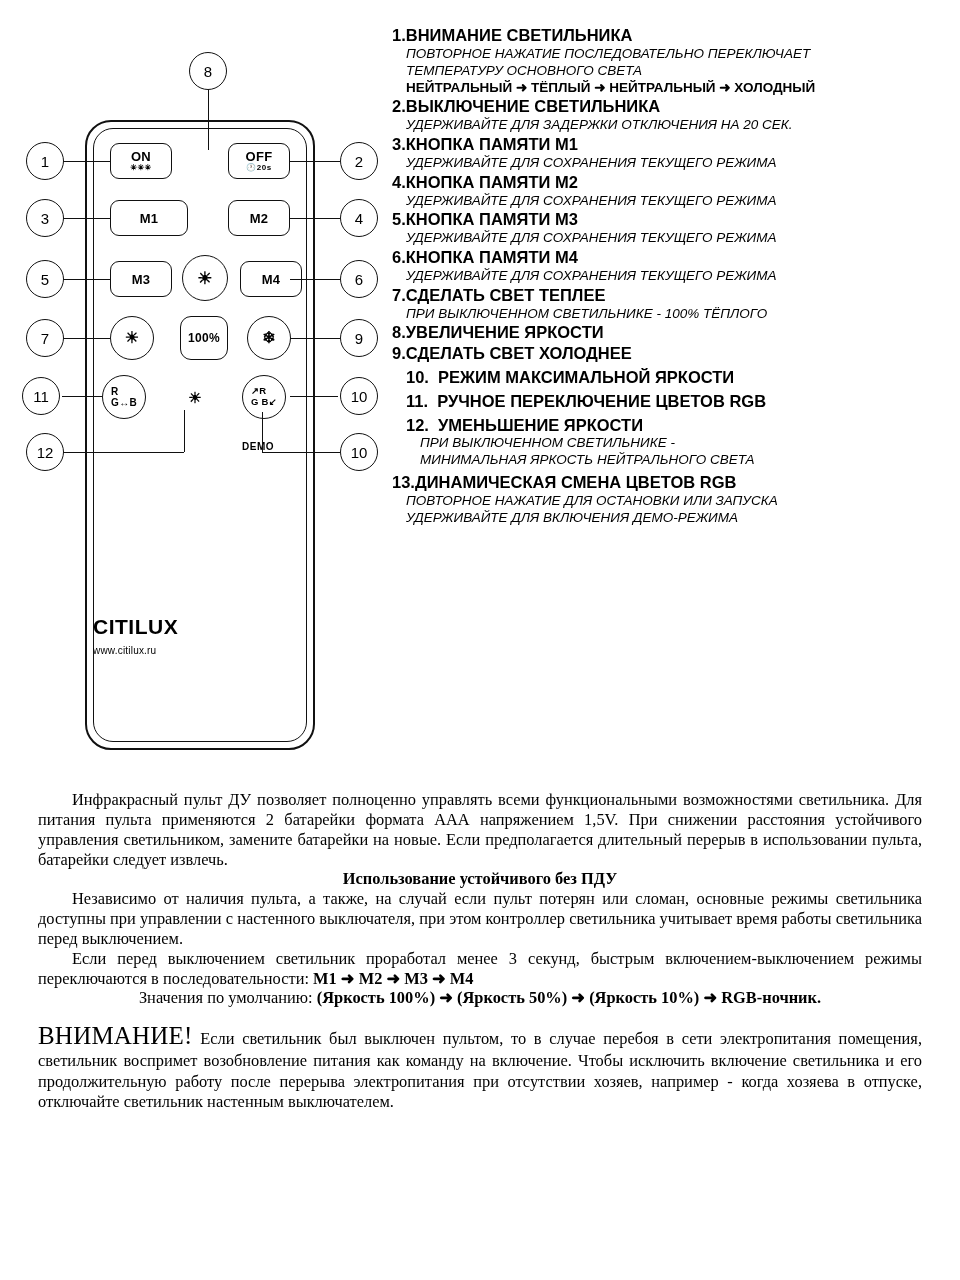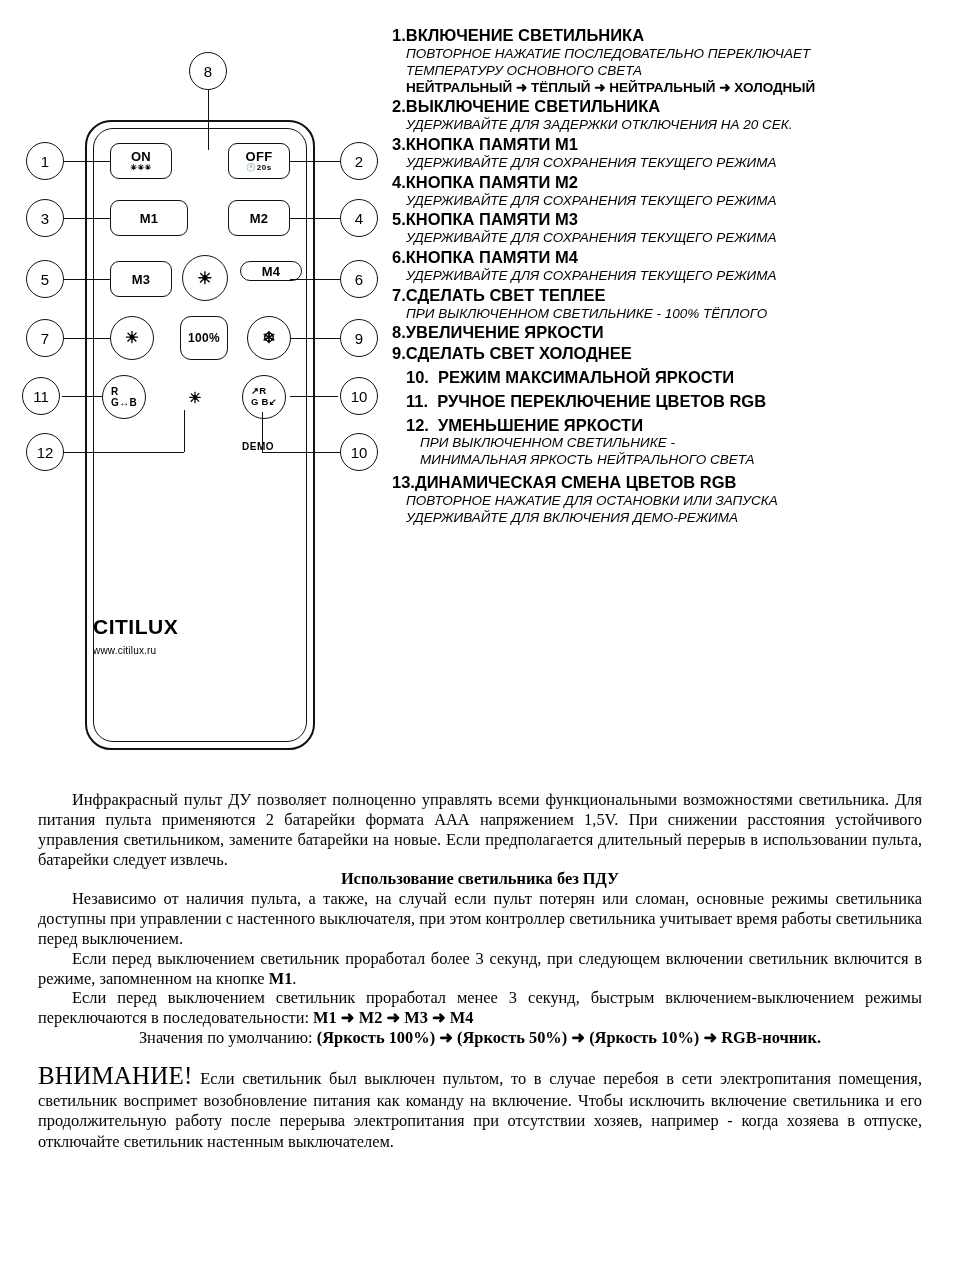--- a/index.html
+++ b/index.html
@@ -256,21 +256,21 @@
     <div class="key" style="left:228px; top:200px; width:62px; height:36px;">
       <span>M2</span>
     </div>
 
     <div class="key" style="left:110px; top:261px; width:62px; height:36px;">
       <span>M3</span>
     </div>
     <div class="key round" style="left:182px; top:255px; width:46px; height:46px; font-size:17px;">
       <span>☀</span>
     </div>
-    <div class="key" style="left:240px; top:261px; width:62px; height:20px;border-radius:14px;">
+    <div class="key" style="left:240px; top:261px; width:62px; height:36px;">
       <span>M4</span>
     </div>
 
     <div class="key round" style="left:110px; top:316px; width:44px; height:44px; font-size:16px;">
       <span>☀</span>
     </div>
     <div class="key" style="left:180px; top:316px; width:48px; height:44px; border-radius:11px; font-size:12px;">
       <span>100%</span>
     </div>
     <div class="key round" style="left:247px; top:316px; width:44px; height:44px; font-size:16px;">
@@ -292,21 +292,21 @@
 
     <div id="brand">
       <div class="name"><span>CITI</span><span class="lux">LUX</span></div>
       <div class="site">www.citilux.ru</div>
     </div>
   </div>
 
   <div id="legend">
 
     <div class="leg-item">
-      <div class="leg-title"><span>1.</span><span>ВКЛЮЧЕНИЕ СВЕТИЛЬНИКА</span></div>
+      <div class="leg-title"><span>1.</span><span>ВНИМАНИЕ СВЕТИЛЬНИКА</span></div>
       <div class="leg-sub">ПОВТОРНОЕ НАЖАТИЕ ПОСЛЕДОВАТЕЛЬНО ПЕРЕКЛЮЧАЕТ</div>
       <div class="leg-sub">ТЕМПЕРАТУРУ ОСНОВНОГО СВЕТА</div>
       <div class="leg-sub bold">НЕЙТРАЛЬНЫЙ ➜ ТЁПЛЫЙ ➜ НЕЙТРАЛЬНЫЙ ➜ ХОЛОДНЫЙ</div>
     </div>
 
     <div class="leg-item">
       <div class="leg-title"><span>2.</span><span>ВЫКЛЮЧЕНИЕ СВЕТИЛЬНИКА</span></div>
       <div class="leg-sub">УДЕРЖИВАЙТЕ ДЛЯ ЗАДЕРЖКИ ОТКЛЮЧЕНИЯ НА 20 СЕК.</div>
     </div>
 
@@ -361,23 +361,22 @@
       <div class="leg-title"><span>13.</span><span>ДИНАМИЧЕСКАЯ СМЕНА ЦВЕТОВ RGB</span></div>
       <div class="leg-sub">ПОВТОРНОЕ НАЖАТИЕ ДЛЯ ОСТАНОВКИ ИЛИ ЗАПУСКА</div>
       <div class="leg-sub">УДЕРЖИВАЙТЕ ДЛЯ ВКЛЮЧЕНИЯ ДЕМО-РЕЖИМА</div>
     </div>
 
   </div>
 </div>
 
 <div id="body-text">
   <p class="indent-p">Инфракрасный пульт ДУ позволяет полноценно управлять всеми функциональными возможностями светильника. Для питания пульта применяются 2 батарейки формата ААА напряжением 1,5V. При снижении расстояния устойчивого управления светильником, замените батарейки на новые. Если предполагается длительный перерыв в использовании пульта, батарейки следует извлечь.</p>
-  <p class="subhead">Использование светильника без ПДУ</p>
+  <p class="subhead">Использование устойчивого без ПДУ</p>
   <p class="indent-p">Независимо от наличия пульта, а также, на случай если пульт потерян или сломан, основные режимы светильника доступны при управлении с настенного выключателя, при этом контроллер светильника учитывает время работы светильника перед выключением.</p>
-  <p class="indent-p"><span>Если перед выключением светильник проработал более 3 секунд, при следующем включении светильник включится в режиме, запомненном на кнопке </span><b>М1</b><span>.</span></p>
   <p class="indent-p"><span>Если перед выключением светильник проработал менее 3 секунд, быстрым включением-выключением режимы переключаются в последовательности: </span><b>М1 ➜ М2 ➜ М3 ➜ М4</b></p>
   <p class="ctr"><span>Значения по умолчанию: </span><b>(Яркость 100%) ➜ (Яркость 50%) ➜ (Яркость 10%) ➜ RGB-ночник.</b></p>
 
   <div id="attention-block">
     <span class="attention">ВНИМАНИЕ!</span>
     <span>Если светильник был выключен пультом, то в случае перебоя в сети электропитания помещения, светильник воспримет возобновление питания как команду на включение. Чтобы исключить включение светильника и его продолжительную работу после перерыва электропитания при отсутствии хозяев, например - когда хозяева в отпуске, отключайте светильник настенным выключателем.</span>
   </div>
 </div>
 
 </body></html>

